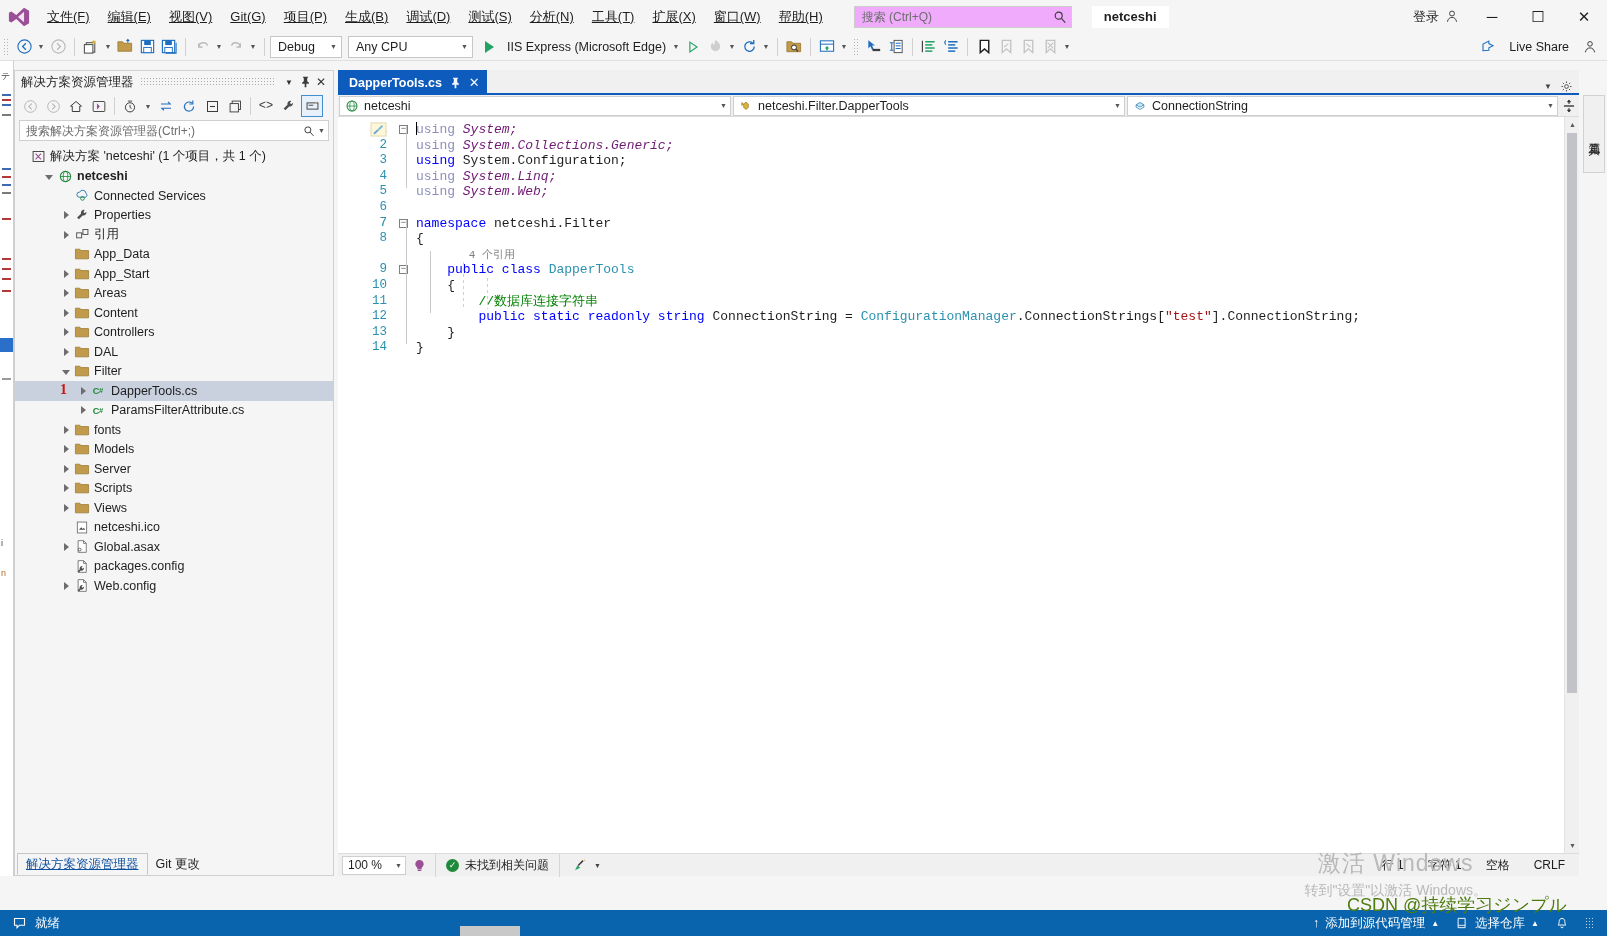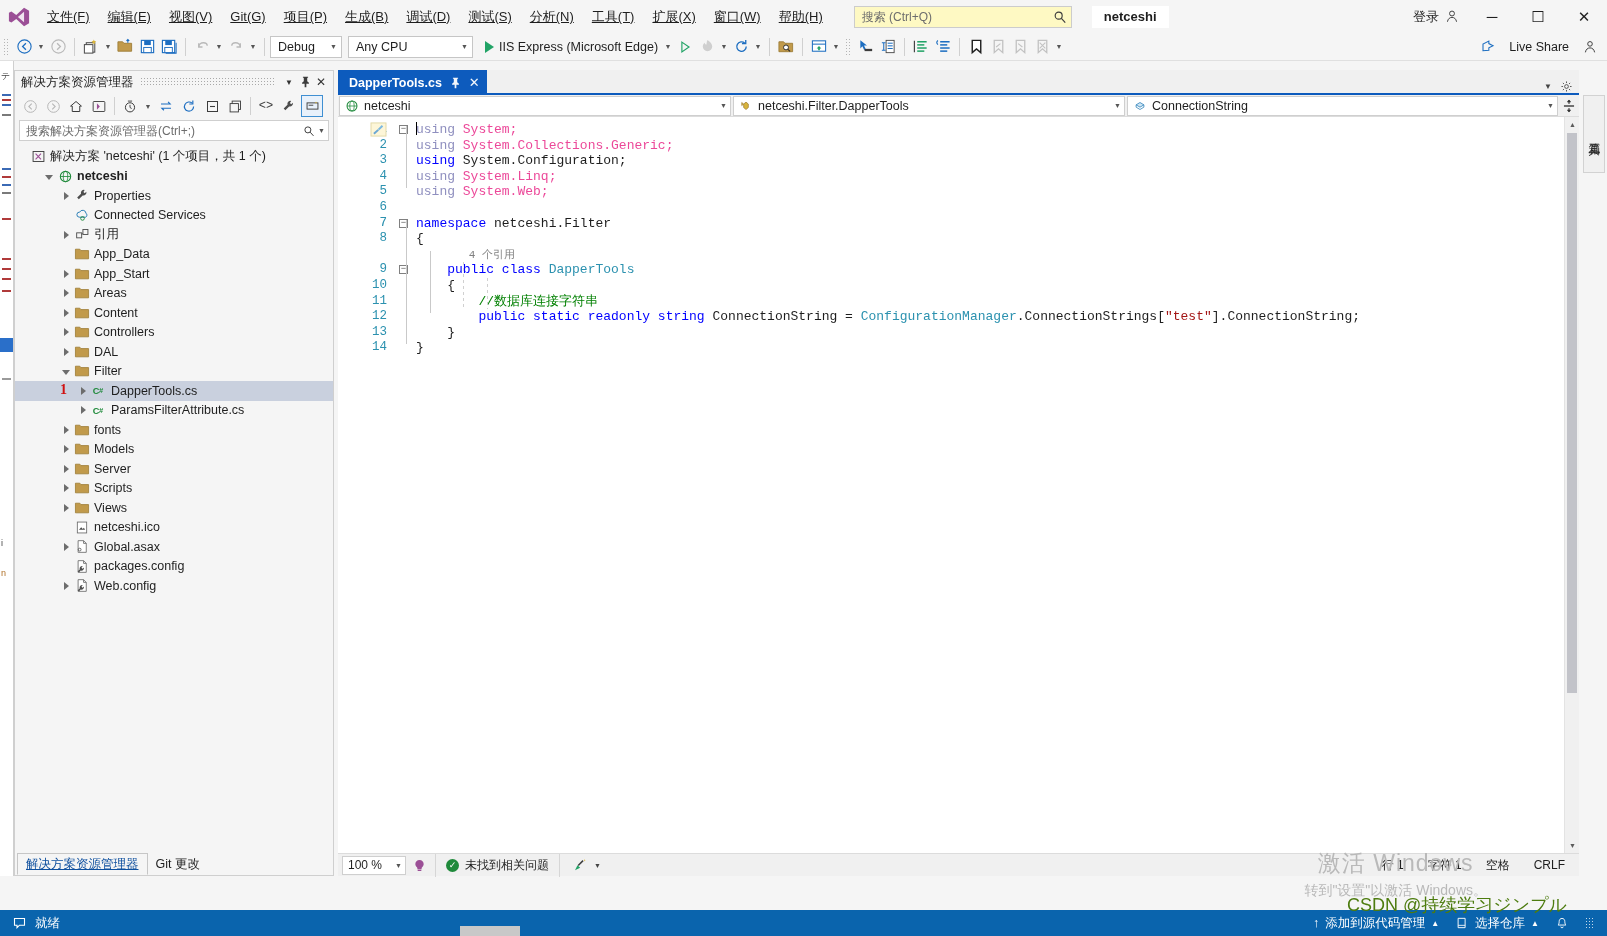--- a/index.html
+++ b/index.html
@@ -16,40 +16,40 @@
   .ghost-strip { position:absolute; left:0; top:58px; width:14px; height:818px; background:#ffffff; border-right:1px solid #cfcfcf; overflow:hidden; }
   .ghost-line { position:absolute; left:2px; width:9px; height:2px; }
   .ghost-sel { position:absolute; left:0; width:13px; height:14px; background:#2a6fc9; }
   .ghost-txt { position:absolute; left:1px; font-size:9px; color:#444; font-family:"Liberation Sans",sans-serif; }
 
   
   .titlebar { position:absolute; left:0; top:0; width:1607px; height:33px; background:#f5f5f5; display:flex; align-items:center; }
   .vs-logo { width:38px; height:33px; display:flex; align-items:center; justify-content:center; }
   .menu { display:flex; align-items:center; height:33px;text-decoration:underline; }
   .menu-item { padding:0 9px; height:33px; line-height:33px; font-size:13px; color:#1e1e1e; white-space:nowrap; cursor:default; }
-  .search-box { margin-left:22px; width:218px; height:22px; background:#fef9c3; border:1px solid #cccccc; display:flex; align-items:center; padding:0 4px 0 7px; }
+  .search-box { margin-left:22px; width:218px; height:22px; background:#f0abfc; border:1px solid #cccccc; display:flex; align-items:center; padding:0 4px 0 7px; }
   .search-box input { border:0; outline:0; flex:1; font-family:"Liberation Sans",sans-serif; font-size:12px; color:#555; background:transparent; }
   .search-box input::placeholder { color:#6d6d6d; }
   .proj-badge { margin-left:20px; background:#ffffff; height:22px; display:flex; align-items:center; padding:0 12px; font-weight:bold; font-size:13px; color:#1e1e1e; }
   .title-right { margin-left:auto; display:flex; align-items:center; height:33px; }
   .signin { display:flex; align-items:center; gap:6px; padding:0 10px; font-size:13px; height:33px; }
   .wbtn { width:46px; height:33px; display:flex; align-items:center; justify-content:center; font-size:15px; color:#1e1e1e; }
 
   
   .toolbar { position:absolute; left:0; top:33px; width:1607px; height:28px; background:#f5f5f5; display:flex; align-items:center; border-bottom:1px solid #e0e0e0;}
   .tbtn { height:24px; min-width:22px; display:flex; align-items:center; justify-content:center; padding:0 2px; }
   .tcaret { width:12px; display:flex; align-items:center; justify-content:center; font-size:7px; color:#555; }
   .tsep { width:1px; height:18px; background:#d0d0d0; margin:0 5px; }
   .grip { width:7px; height:18px; margin:0 3px;
     background-image:radial-gradient(circle, #b5b5b5 0.8px, transparent 0.9px);
     background-size:3px 3px; }
   .combo { height:22px; border:1px solid #c6c6c6; background:#fff; display:flex; align-items:center; padding:0 4px 0 7px; font-size:12.5px; color:#1e1e1e; }
   .combo .cv { flex:1; white-space:nowrap; }
   .combo .ca { font-size:7px; color:#555; padding-left:6px; }
-  .run-btn { display:flex; align-items:center; gap:5px; height:24px; padding:0 4px; font-size:12.5px; }
+  .run-btn { display:flex; align-items:center; gap:13px; height:24px; padding:0 4px; font-size:12.5px; }
   .tri { width:0;height:0;border-left:9px solid #21a366;border-top:6px solid transparent;border-bottom:6px solid transparent; }
   .live-share { margin-left:auto; display:flex; align-items:center; gap:13px; padding:0 10px; font-size:12.5px;}
 
   
   .se { position:absolute; left:14px; top:70px; width:320px; height:806px; background:#f5f5f5; border:1px solid #cfcfcf; display:flex; flex-direction:column; }
   .se-head { height:22px; display:flex; align-items:center; padding:0 4px 0 6px; }
   .se-title { font-size:12.5px; color:#1e1e1e; white-space:nowrap; }
   .se-dots { flex:1; height:10px; margin:0 6px;
     background-image:radial-gradient(circle, #a9a9a9 0.75px, transparent 0.85px);
     background-size:3px 3px; background-position:0 3px; }
@@ -87,21 +87,21 @@
   .codearea { flex:1; position:relative; background:#fff; overflow:hidden; display:flex; }
   .code { position:relative; flex:1; font-family:"Liberation Mono", monospace; font-size:13px; line-height:15.6px; color:#1e1e1e; padding-top:5px;}
   .cl { height:15.6px; display:flex; white-space:pre; }
   .ln { width:52px; text-align:right; padding-right:3px; color:#2b91af; font-family:"Liberation Mono",monospace; font-size:12.5px; flex:none;}
   .gut { width:26px; flex:none; position:relative; }
   .fold { position:absolute; left:9px; top:3px; width:9px; height:9px; border:1px solid #808080; color:#555; font-size:9px; line-height:7px; text-align:center; background:#fff;}
   .ctext { flex:1; }
   .kw { color:#0000ff; } .kwd { color:#8f8fbf; }
   .ty { color:#2b91af; }
   .str { color:#a31515; } .cmt { color:#008000; }
-  .dim { color:#ec4899; }
+  .dim { color:#701a75;font-style:italic; }
   .cref { color:#808080; font-size:11px; }
   .caret { display:inline-block; width:1px; height:13px; background:#000; vertical-align:-2px; margin-right:-1px;}
   .scrollv { position:absolute; right:0; top:0; width:15px; bottom:0; background:#f0f0f0; border-left:1px solid #e3e3e3;}
   .scrollv .thumb { position:absolute; left:2px; right:2px; top:16px; height:560px; background:#c2c3c9;}
   .scrollv .up, .scrollv .dn { position:absolute; left:0; width:15px; height:15px; display:flex; align-items:center; justify-content:center; font-size:7px; color:#5a5a5a;}
   .scrollv .up { top:0; } .scrollv .dn { bottom:0; }
   .ed-status { height:23px; background:#f0f0f0; display:flex; align-items:center; border-top:1px solid #dcdcdc; font-size:12px; }
   .ed-zoom { width:64px; height:19px; margin-left:4px; background:#fff; border:1px solid #cfcfcf; display:flex; align-items:center; padding:0 3px 0 5px;}
   .ed-zoom .cv { flex:1; }
   .ed-zoom .ca { font-size:7px; color:#555;}
@@ -514,40 +514,40 @@
             <svg width="15" height="15" viewBox="0 0 18 18">
               <circle cx="9" cy="9" r="6.2" fill="none" stroke="#1f8a3b" stroke-width="1.3"></circle>
               <ellipse cx="9" cy="9" rx="2.7" ry="6.2" fill="none" stroke="#1f8a3b" stroke-width="1"></ellipse>
               <line x1="2.8" y1="9" x2="15.2" y2="9" stroke="#1f8a3b" stroke-width="1"></line>
             </svg>
           </span>
           <span class="lbl bold">netceshi</span>
         </div>
         <div class="row">
           <span style="width:44px;flex:none"></span>
-          <span class="exp">
-            <span class="arrow-c"></span>
-          </span>
-          <span class="ico">
-            <svg width="15" height="15" viewBox="0 0 18 18">
-              <path d="M11.6 2.4a3.6 3.6 0 0 0-4.4 4.5L2.6 11.5l2 2 4.6-4.6a3.6 3.6 0 0 0 4.4-4.5l-2 2-1.5-1.5z" fill="#4d4d4d"></path>
-            </svg>
-          </span>
-          <span class="lbl">Properties</span>
-        </div>
-        <div class="row">
-          <span style="width:44px;flex:none"></span>
           <span class="exp"></span>
           <span class="ico">
             <svg width="15" height="15" viewBox="0 0 18 18">
               <path d="M5 11a3 3 0 0 1 .6-6 4 4 0 0 1 7.6 1.3A2.9 2.9 0 0 1 13 11z" fill="none" stroke="#2b7fb8" stroke-width="1.2"></path>
               <circle cx="9" cy="12.5" r="2.2" fill="none" stroke="#1f8a3b" stroke-width="1.1"></circle>
             </svg>
           </span>
           <span class="lbl">Connected Services</span>
+        </div>
+        <div class="row">
+          <span style="width:44px;flex:none"></span>
+          <span class="exp">
+            <span class="arrow-c"></span>
+          </span>
+          <span class="ico">
+            <svg width="15" height="15" viewBox="0 0 18 18">
+              <path d="M11.6 2.4a3.6 3.6 0 0 0-4.4 4.5L2.6 11.5l2 2 4.6-4.6a3.6 3.6 0 0 0 4.4-4.5l-2 2-1.5-1.5z" fill="#4d4d4d"></path>
+            </svg>
+          </span>
+          <span class="lbl">Properties</span>
         </div>
         <div class="row">
           <span style="width:44px;flex:none"></span>
           <span class="exp">
             <span class="arrow-c"></span>
           </span>
           <span class="ico">
             <svg width="15" height="15" viewBox="0 0 18 18">
               <rect x="2" y="7" width="6" height="6" fill="none" stroke="#4d4d4d" stroke-width="1.1"></rect>
               <rect x="9.5" y="3" width="6" height="6" fill="none" stroke="#4d4d4d" stroke-width="1.1"></rect>

